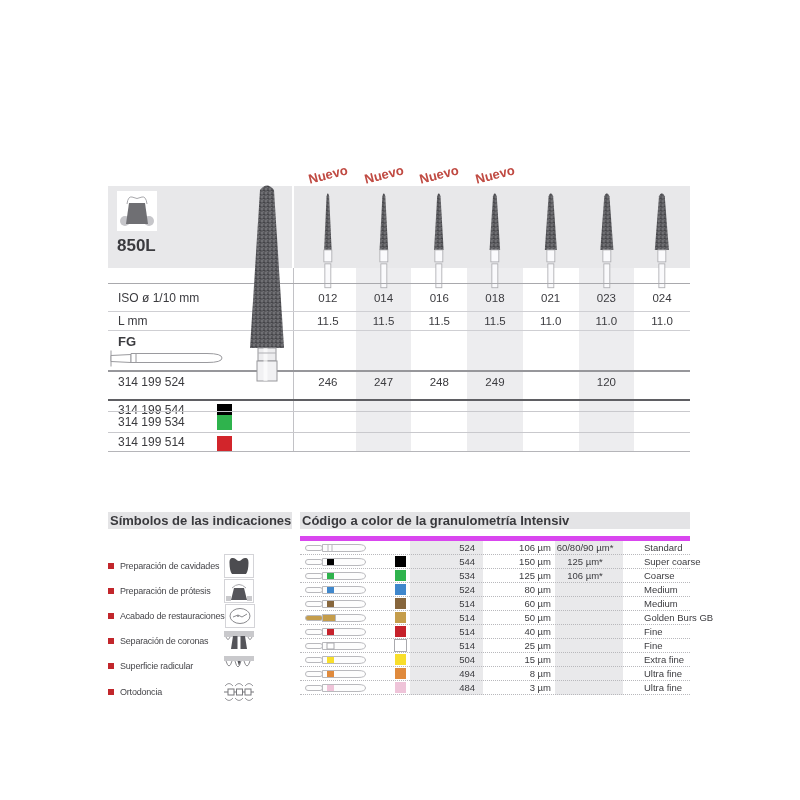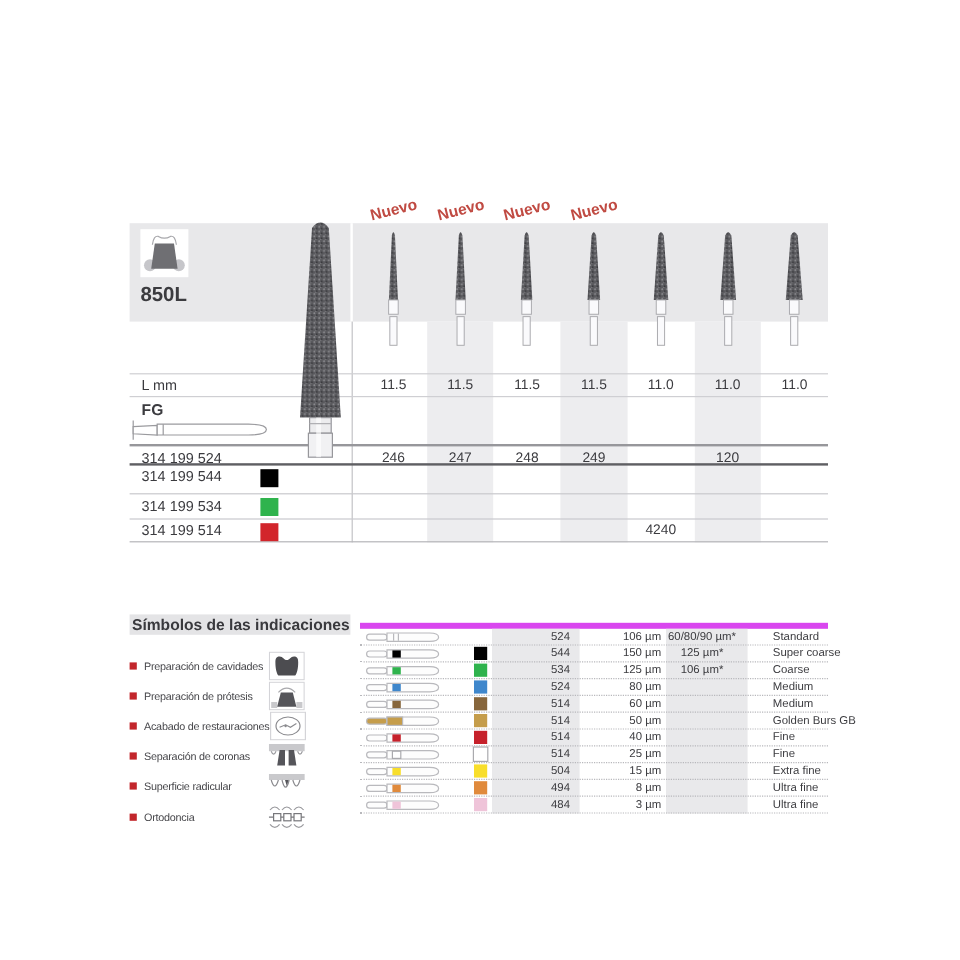--- a/index.html
+++ b/index.html
@@ -31,21 +31,21 @@
   .rlabel.bold{font-weight:bold;font-size:13px;align-items:flex-start;padding-top:3px}
   .cells{position:absolute;left:192px;top:0;width:390px;height:100%;display:flex}
   .cell{flex:0 0 55.714px;display:flex;align-items:center;justify-content:center;font-size:11.5px}
   #fg-icon{position:absolute;left:2px;top:19px}
   .csq{position:absolute;left:109px;width:15px;height:15px}
 
   
   .sec-title{font-weight:bold;font-size:13px;color:#39393d;background:#e4e4e6;
              height:17px;line-height:17px;padding-left:2px;white-space:nowrap}
   #symbols{left:108px;top:512px;width:184px}
-  #sym-list{margin-top:13px}
+  #sym-list{margin-top:24px}
   .sym-item{position:relative;display:flex;align-items:center;height:25.2px;width:146px}
   .bullet{width:6px;height:6px;background:#c2262b;margin-right:6px;flex:none}
   .sym-label{font-size:9px;letter-spacing:-0.2px;white-space:nowrap;flex:1;color:#47474b}
   .sym-icon{flex:none;width:30px;height:24px;background:#fff}
 
   #granulometry{left:300px;top:512px;width:390px}
   #gr-table{position:relative;margin-top:7px;height:154px;border-top:5px solid #d946ef}
   .gr-band{position:absolute;top:0;height:154px;background:#e9e9eb;z-index:0}
   .gr-band.b1{left:110px;width:73px}
   .gr-band.b2{left:255px;width:68px}
@@ -189,20 +189,32 @@
               <circle cx="2.2" cy="3.6" r="0.55" fill="#7c7c80"></circle>
             </pattern>
           </defs>
           <path d="M15,10 Q22,1 29,10 L39,168 L5,168 Z" fill="url(#gbig)"></path>
           <rect x="13" y="168" width="18" height="13" fill="#ececee" stroke="#97979b"></rect>
           <rect x="12" y="181" width="20" height="20" fill="#f1f1f3" stroke="#97979b"></rect>
           <rect x="18.5" y="168" width="4" height="33" fill="#ffffff" opacity="0.65"></rect>
           <line x1="13" y1="173" x2="31" y2="173" stroke="#b0b0b4"></line>
         </svg></div>
 
+    <div id="row-iso" class="abs row">
+      <span class="rlabel">ISO ø 1/10 mm</span>
+      <div class="cells" id="iso-cells">
+          <div class="cell">012</div>
+          <div class="cell">014</div>
+          <div class="cell">016</div>
+          <div class="cell">018</div>
+          <div class="cell">021</div>
+          <div class="cell">023</div>
+          <div class="cell">024</div>
+        </div>
+    </div>
     <div id="row-l" class="abs row">
       <span class="rlabel">L mm</span>
       <div class="cells" id="l-cells">
           <div class="cell">11.5</div>
           <div class="cell">11.5</div>
           <div class="cell">11.5</div>
           <div class="cell">11.5</div>
           <div class="cell">11.0</div>
           <div class="cell">11.0</div>
           <div class="cell">11.0</div>
@@ -225,40 +237,31 @@
           <div class="cells">
             <div class="cell">246</div>
             <div class="cell">247</div>
             <div class="cell">248</div>
             <div class="cell">249</div>
             <div class="cell"></div>
             <div class="cell">120</div>
             <div class="cell"></div>
           </div>
         </div>
-        <div class="abs row" style="top: 216px; height: 20px; border-top: 2px solid rgb(95, 95, 99);">
+        <div class="abs row" style="top: 229px; height: 20px; border-top: 2px solid rgb(95, 95, 99);">
           <span class="rlabel">314 199 544</span>
           <div class="csq" style="background: rgb(0, 0, 0); top: 2.5px;"></div>
         </div>
         <div class="abs row" style="top: 241px; height: 21px; border-top: 1px solid rgb(201, 201, 205);">
           <span class="rlabel">314 199 534</span>
           <div class="csq" style="background: rgb(47, 179, 77); top: 3px;"></div>
         </div>
         <div class="abs row" style="top: 262px; height: 20px; border-top: 1px solid rgb(201, 201, 205); border-bottom: 1px solid rgb(181, 181, 185);">
           <span class="rlabel">314 199 514</span>
           <div class="csq" style="background: rgb(210, 37, 43); top: 2.5px;"></div>
-          <div class="cells">
-            <div class="cell"></div>
-            <div class="cell"></div>
-            <div class="cell"></div>
-            <div class="cell"></div>
-            <div class="cell">4240</div>
-            <div class="cell"></div>
-            <div class="cell"></div>
-          </div>
         </div>
       </div>
   </div>
 
   <div id="symbols" class="abs">
     <div class="sec-title">Símbolos de las indicaciones</div>
     <div id="sym-list">
         <div class="sym-item">
           <span class="bullet"></span>
           <span class="sym-label">Preparación de cavidades</span>
@@ -316,20 +319,21 @@
               <line x1="0" y1="12" x2="30" y2="12" stroke="#77777b"></line>
               <rect x="4" y="9" width="6" height="6" fill="#fff" stroke="#77777b"></rect>
               <rect x="12.5" y="9" width="6" height="6" fill="#fff" stroke="#77777b"></rect>
               <rect x="21" y="9" width="6" height="6" fill="#fff" stroke="#77777b"></rect>
             </svg></span>
         </div>
       </div>
   </div>
 
   <div id="granulometry" class="abs">
+    <div class="sec-title">Código a color de la granulometría Intensiv</div>
     <div id="gr-table">
       <div class="gr-band b1"></div>
       <div class="gr-band b2"></div>
       <div id="gr-rows">
           <div class="gr-row">
             <span class="gc-bur">
               <svg width="62" height="10" viewBox="0 0 62 10">
                 <rect x="0.5" y="2.5" width="17" height="5" rx="2.5" fill="#fdfdfd" stroke="#b9b9bd"></rect>
                 <path d="M17.5,1.5 H53 Q60.5,1.5 60.5,5 Q60.5,8.5 53,8.5 H17.5 Z" fill="#fdfdfd" stroke="#b9b9bd"></path>
                 <line x1="23" y1="2" x2="23" y2="8" stroke="#b9b9bd"></line>

